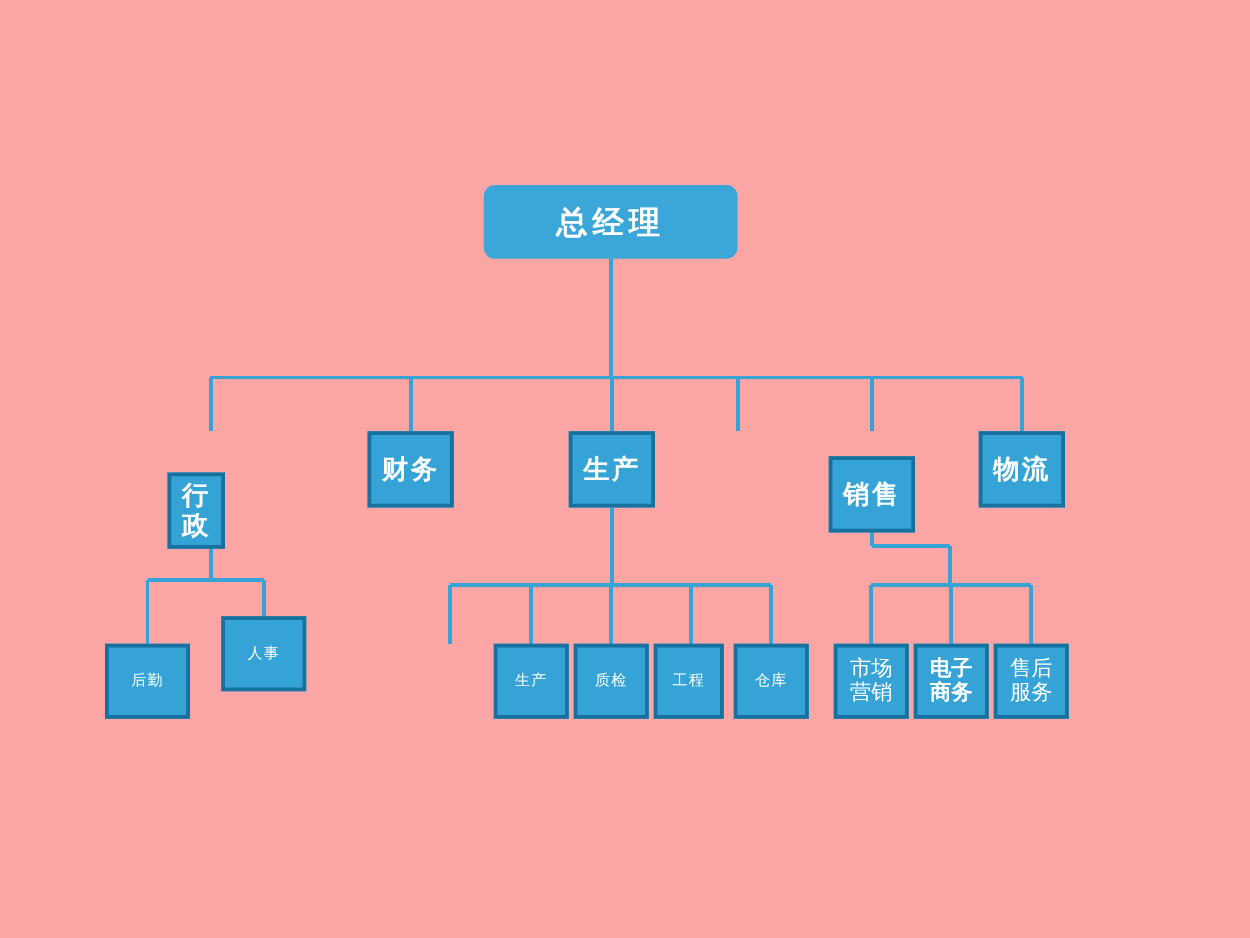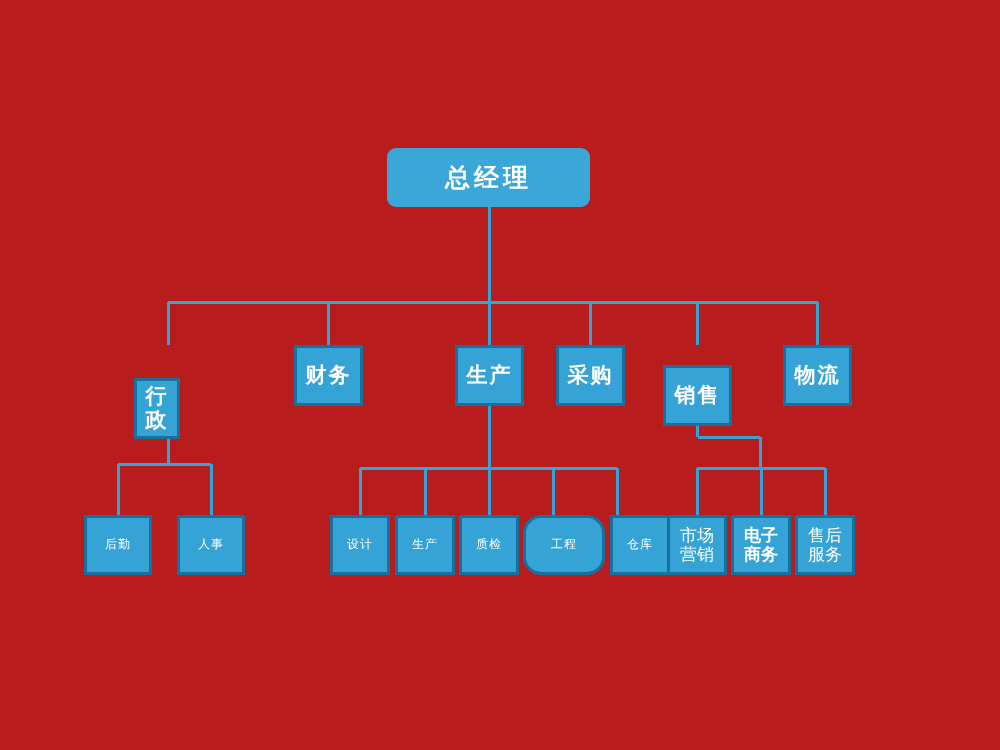--- a/index.html
+++ b/index.html
@@ -8,21 +8,21 @@
     padding: 0;
     background: #ffffff;
   }
   body {
     font-family: "DejaVu Sans", "Liberation Sans", sans-serif;
   }
   #canvas {
     position: relative;
     width: 1000px;
     height: 750px;
-    background: #b91c1c;
+    background: #fca5a5;
     overflow: hidden;
   }
   #wires {
     position: absolute;
     left: 0;
     top: 0;
     width: 1000px;
     height: 750px;
     pointer-events: none;
   }
@@ -107,50 +107,44 @@
 
   <div class="node lvl2" id="node-xingzheng" style="left: 134px; top: 330px; width: 46px; height: 61px; margin-top: 48px;">
     <span class="lbl">行政</span>
   </div>
   <div class="node lvl2" id="node-caiwu" style="left: 294px; top: 345px; width: 69px; height: 61px;">
     <span class="lbl">财务</span>
   </div>
   <div class="node lvl2" id="node-shengchan" style="left: 455px; top: 345px; width: 69px; height: 61px;">
     <span class="lbl">生产</span>
   </div>
-  <div class="node lvl2" id="node-caigou" style="left: 556px; top: 345px; width: 69px; height: 61px;">
-    <span class="lbl">采购</span>
-  </div>
   <div class="node lvl2" id="node-xiaoshou" style="left: 663px; top: 345px; width: 69px; height: 61px; margin-top: 20px;">
     <span class="lbl">销售</span>
   </div>
   <div class="node lvl2" id="node-wuliu" style="left: 783px; top: 345px; width: 69px; height: 61px;">
     <span class="lbl">物流</span>
   </div>
 
   <div class="node lvl3" id="node-houqin" style="left: 84px; top: 515px; width: 68px; height: 60px;">
     <span class="lbl">后勤</span>
   </div>
-  <div class="node lvl3" id="node-renshi" style="left: 177px; top: 515px; width: 68px; height: 60px;">
+  <div class="node lvl3" id="node-renshi" style="left: 177px; top: 493px; width: 68px; height: 60px;">
     <span class="lbl">人事</span>
   </div>
 
-  <div class="node lvl3" id="node-sheji" style="left: 330px; top: 515px; width: 60px; height: 60px;">
-    <span class="lbl">设计</span>
-  </div>
   <div class="node lvl3" id="node-sc-prod" style="left: 395px; top: 515px; width: 60px; height: 60px;">
     <span class="lbl">生产</span>
   </div>
   <div class="node lvl3" id="node-zhijian" style="left: 459px; top: 515px; width: 60px; height: 60px;">
     <span class="lbl">质检</span>
   </div>
-  <div class="node lvl3" id="node-gongcheng" style="left: 523px; top: 515px; width: 82px; height: 60px; border-radius: 18px;">
+  <div class="node lvl3" id="node-gongcheng" style="left: 523px; top: 515px; width: 56px; height: 60px;">
     <span class="lbl">工程</span>
   </div>
-  <div class="node lvl3" id="node-cangku" style="left: 610px; top: 515px; width: 60px; height: 60px;">
+  <div class="node lvl3" id="node-cangku" style="left: 587px; top: 515px; width: 60px; height: 60px;">
     <span class="lbl">仓库</span>
   </div>
 
   <div class="node lvl3 two-line" id="node-shichang" style="left: 667px; top: 515px; width: 60px; height: 60px;">
     <span class="lbl">市场
 营销</span>
   </div>
   <div class="node lvl3 two-line" id="node-dianzi" style="left: 731px; top: 515px; width: 60px; height: 60px; font-weight: bold;">
     <span class="lbl">电子
 商务</span>

